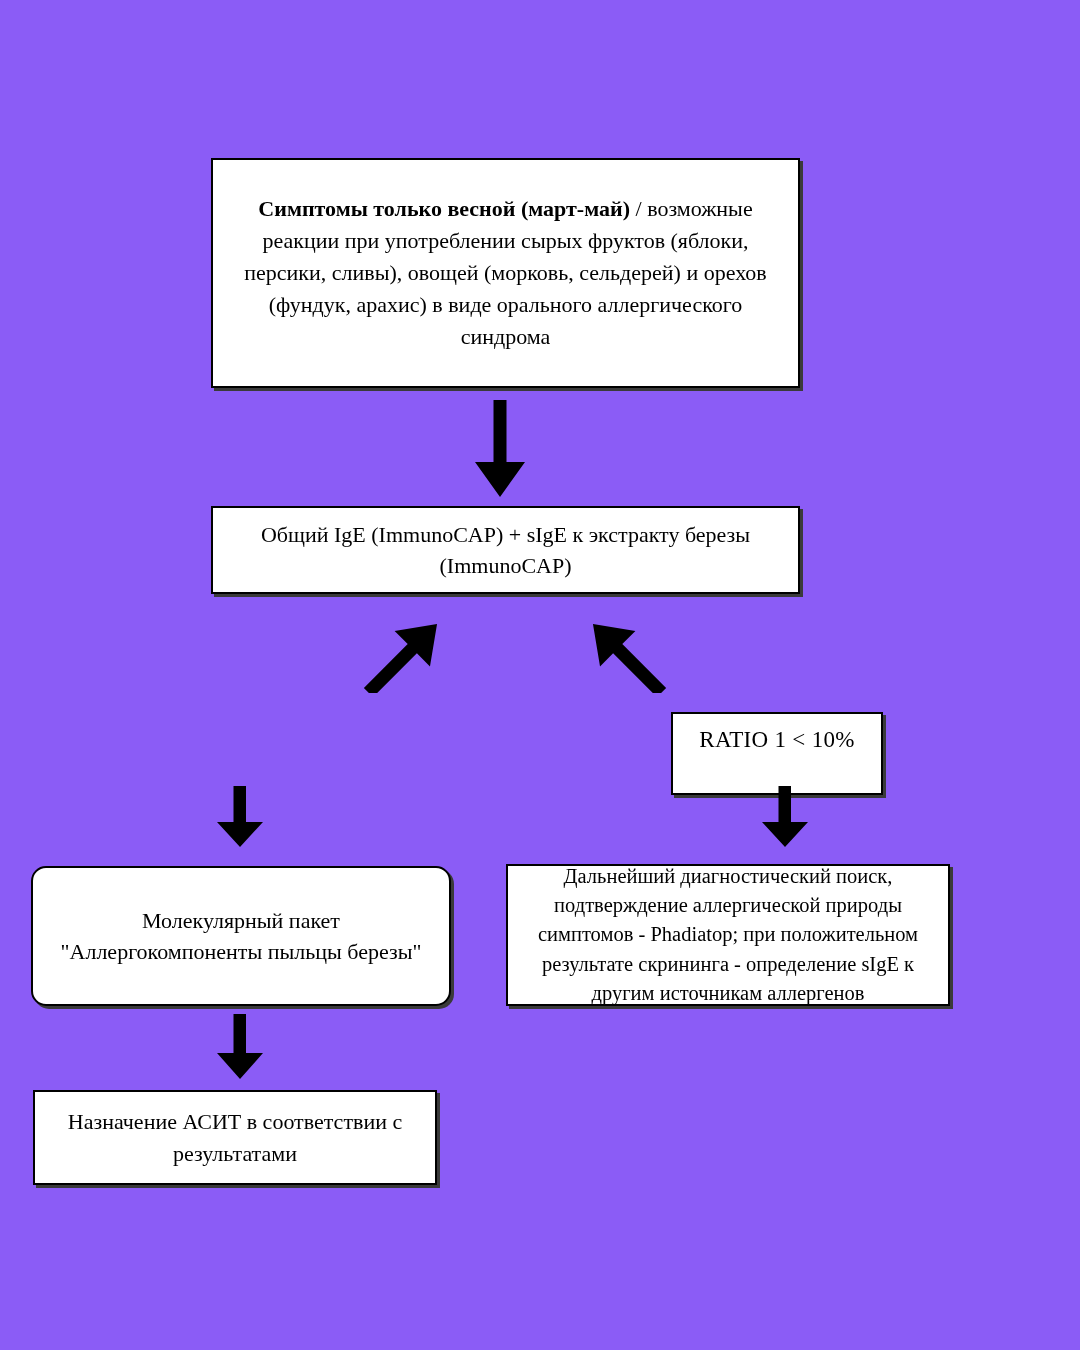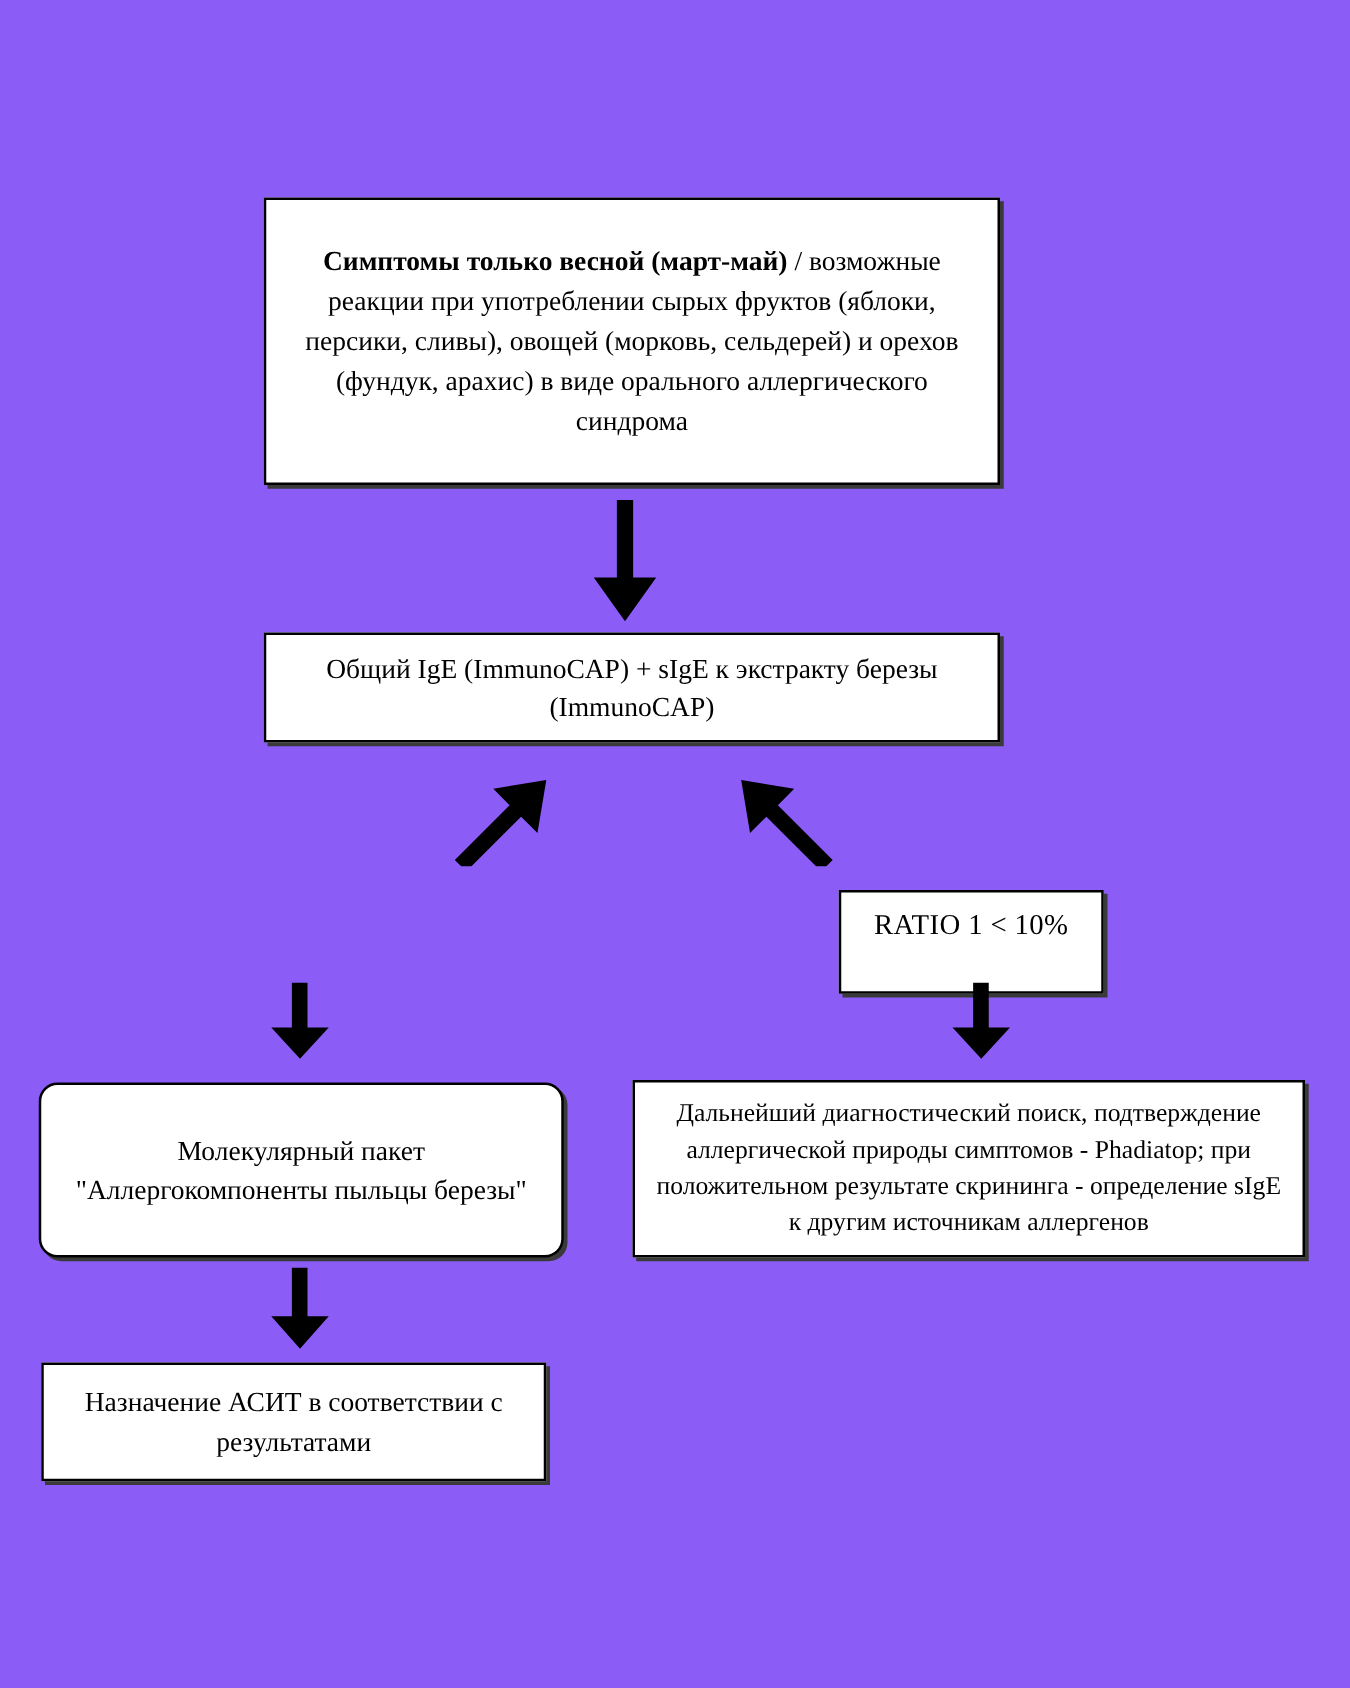--- a/index.html
+++ b/index.html
@@ -113,21 +113,21 @@
     <svg width="48" height="62" viewBox="0 0 48 62" aria-hidden="true">
       <polygon points="17.5,0 30,0 30,36 47,36 24,61 1,36 17.5,36" fill="#000000"></polygon>
     </svg>
   </div>
 
   <div class="node node-molecular" style="left:31px; top:866px; width:420px; height:140px;border-radius:15px;">
     <span class="txt">Молекулярный пакет
 "Аллергокомпоненты пыльцы березы"</span>
   </div>
 
-  <div class="node node-right-followup" style="left:506px; top:864px; width:538px; height:142px;">
+  <div class="node node-right-followup" style="left:506px; top:864px; width:444px; height:142px;">
     <span class="txt">Дальнейший диагностический поиск, подтверждение аллергической природы симптомов - Phadiatop; при положительном результате скрининга - определение sIgE к другим источникам аллергенов</span>
   </div>
 
   <div class="arrow" style="left:216px; top:1014px;">
     <svg width="48" height="66" viewBox="0 0 48 66" aria-hidden="true">
       <polygon points="17.5,0 30,0 30,39 47,39 24,65 1,39 17.5,39" fill="#000000"></polygon>
     </svg>
   </div>
 
   <div class="node node-asit" style="left:33px; top:1090px; width:404px; height:95px;">

